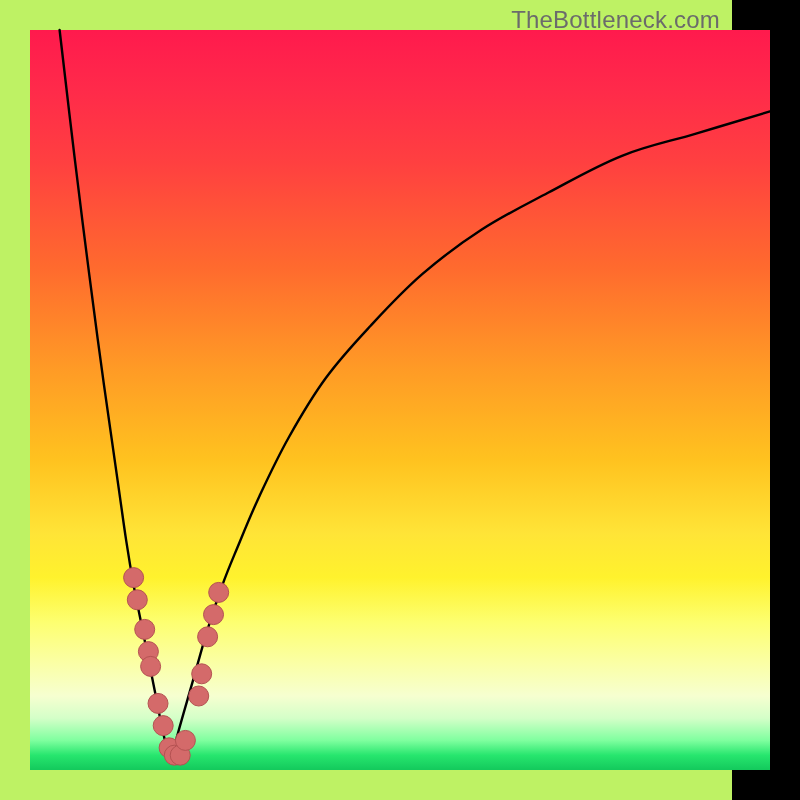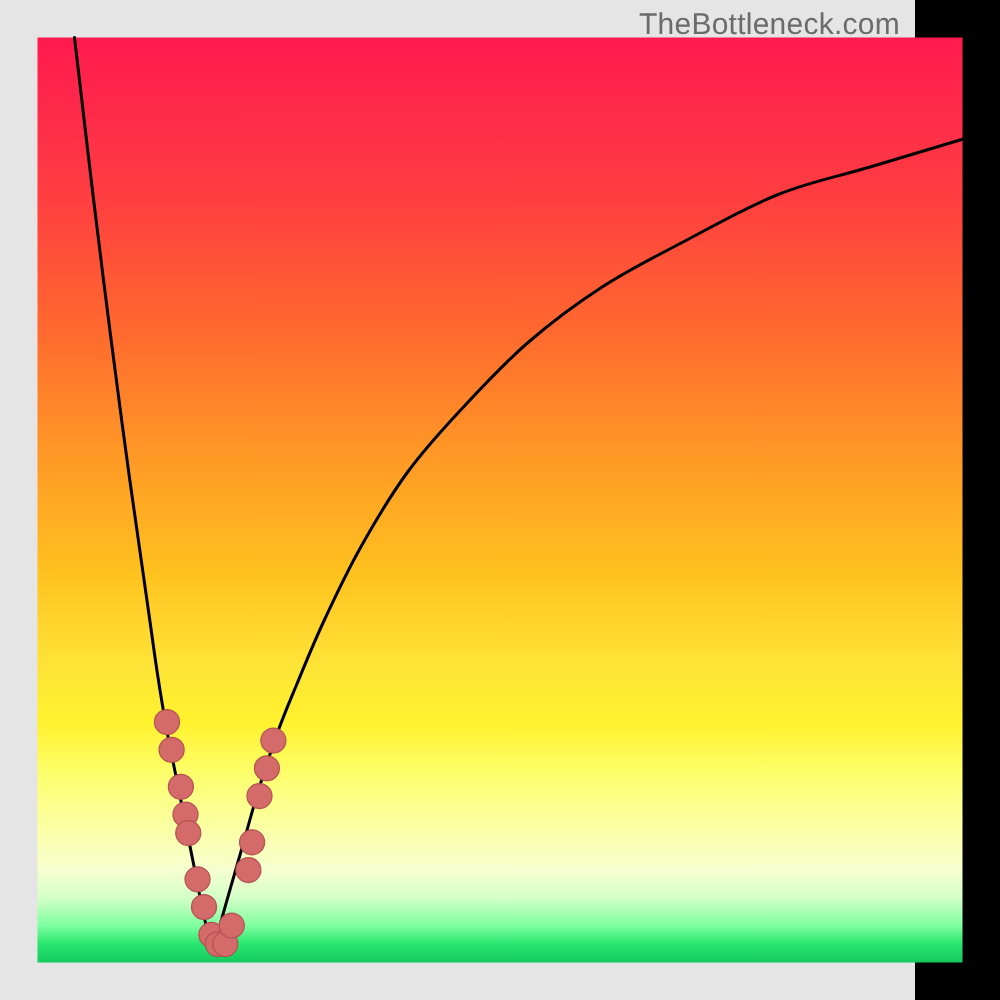--- a/index.html
+++ b/index.html
@@ -8,21 +8,21 @@
     width: 800px;
     height: 800px;
     overflow: hidden;
     background: #000;
     font-family: Arial, Helvetica, sans-serif;
   }
   .frame {
     position: relative;
     width: 732px;
     height: 800px;
-    background: #e5e5e5;
+    background: #bef264;
   }
   .plot {
     position: absolute;
     left: 30px;
     top: 30px;
     width: 740px;
     height: 740px;
     
     background: linear-gradient(
       to bottom,

